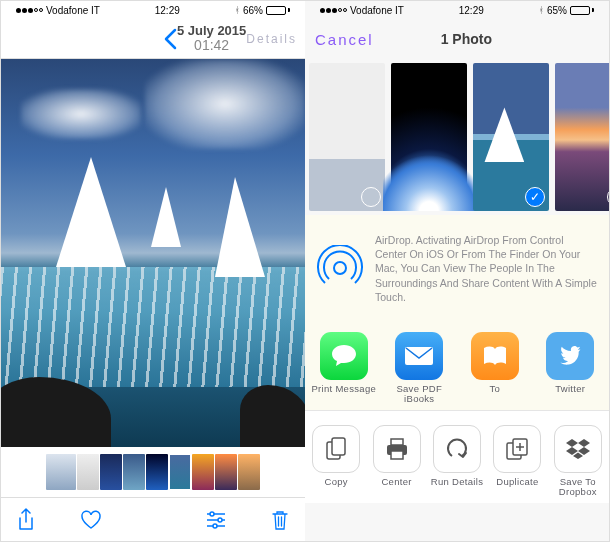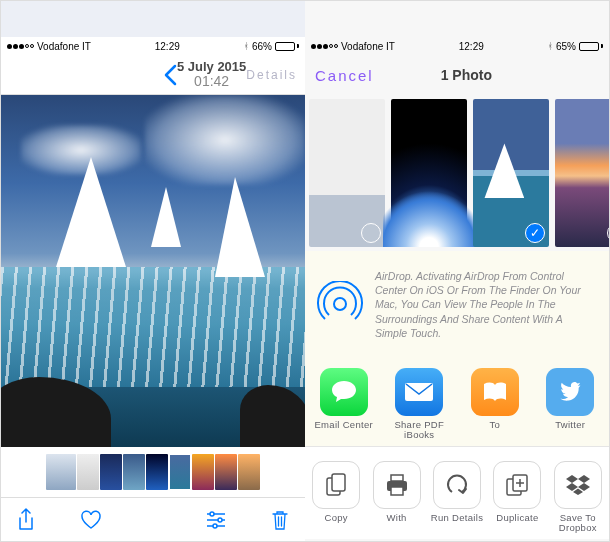--- a/index.html
+++ b/index.html
@@ -3,21 +3,21 @@
 <meta charset="utf-8">
 <style>
   * { box-sizing: border-box; margin: 0; padding: 0; }
   body { font-family: -apple-system, "Helvetica Neue", Helvetica, Arial, sans-serif; font-size: 12px; background: #fff; }
   .frame { width: 610px; height: 542px; display: flex; border: 1px solid #ddd; }
   .left, .right { width: 50%; height: 100%; display: flex; flex-direction: column; position: relative; }
   .left { background: #eceff6; }
   .right { background: #f7f7f7; }
 
   
-  .status-bar { height: 18px; display: flex; align-items: center; justify-content: space-between; padding: 0 6px; font-size: 10px; color: #000; background: #fff; margin-top: 36px; }
+  .status-bar { height: 18px; display: flex; align-items: center; justify-content: space-between; padding: 0 15px; font-size: 10px; color: #000; background: #fff; }
   .right .status-bar { background: #f7f7f7; }
   .sb-left, .sb-right { display: flex; align-items: center; gap: 3px; }
   .signal-dots { display: flex; gap: 1px; }
   .dot { width: 5px; height: 5px; border-radius: 50%; background: #000; }
   .dot.empty { background: transparent; border: 1px solid #000; width: 4px; height: 4px; }
   .bt-icon { font-size: 9px; color: #666; }
   .battery { display: flex; align-items: center; gap: 2px; }
   .batt-body { width: 20px; height: 9px; border: 1px solid #000; border-radius: 2px; position: relative; }
   .batt-fill { height: 100%; background: #4cd964; }
   .batt-tip { width: 2px; height: 4px; background: #000; border-radius: 0 1px 1px 0; }
@@ -72,21 +72,21 @@
   .pick { flex: 0 0 76px; height: 148px; position: relative; border-radius: 2px; }
   .pick .sel-ring { position: absolute; bottom: 4px; right: 4px; width: 20px; height: 20px; border-radius: 50%; border: 1.5px solid #fff; background: rgba(255,255,255,0.05); }
   .pick .sel-ring.checked { background: #007aff; border-color: #fff; display:flex; align-items:center; justify-content:center; color:#fff; font-size:12px; }
   .p1 { background: linear-gradient(#eee 0 65%,#bac4d2 65%); }
   .p2 { background: radial-gradient(ellipse 120% 70% at 50% 100%, #3a7dd8 0 40%, #0a1840 60%, #000 100%); }
   .p2::after { content:""; position:absolute; bottom:0; left:-10%; right:-10%; height:55%; background: radial-gradient(circle at 50% 100%, #fff 0 10%, #9fc5f0 25%, #3a7dd8 50%, transparent 60%); border-radius:50% 50% 0 0;}
   .p3 { background: linear-gradient(#3f6198 0 48%, #7fb3d5 48% 52%, #2b7a9e 52%); position:relative;}
   .p3::after{content:"";position:absolute;top:30%;left:15%;width:40px;height:55px;background:#fff;clip-path:polygon(50% 0,100% 100%,0 100%);}
   .p4 { background: linear-gradient(180deg,#6a7db5 0 30%,#f5a05a 45%,#f5c089 52%,#7a4a7a 60%,#2a2a4a 100%); }
 
-  .airdrop-row { display: flex; align-items: center; gap: 12px; padding: 18px 12px; background: #fcfbf0; font-style: italic; }
+  .airdrop-row { display: flex; align-items: center; gap: 12px; padding: 18px 12px; background: #fcfbf0; }
   .airdrop-icon { flex: 0 0 46px; height: 46px; border-radius: 50%; display:flex; align-items:center; justify-content:center; }
   .airdrop-icon svg { width: 46px; height: 46px; }
   .airdrop-text { font-size: 10.5px; color: #8e8e93; line-height: 1.35; }
 
   .share-row, .action-row { display: flex; padding: 10px 2px 4px; gap: 2px; background: #fcfbf0; }
   .action-row { background: #fff; padding-top: 14px; border-top: 1px solid #e5e5e5;}
   .share-item, .action-item { flex: 1; display: flex; flex-direction: column; align-items: center; gap: 4px; min-width: 0; }
   .app-icon { width: 48px; height: 48px; border-radius: 11px; display:flex; align-items:center; justify-content:center; color:#fff; font-size: 24px; }
   .action-icon { width: 48px; height: 48px; border-radius: 11px; background: #fff; border: 1px solid #d8d8d8; display:flex; align-items:center; justify-content:center; color:#555; }
   .share-label, .action-label { font-size: 9.5px; color: #606068; text-align: center; line-height: 1.1; height: 22px; letter-spacing: .3px;}
@@ -247,30 +247,30 @@
       <div class="airdrop-text">AirDrop. Activating AirDrop From Control Center On iOS Or From The Finder On Your Mac, You Can View The People In The Surroundings And Share Content With A Simple Touch.</div>
     </div>
 
     <div class="share-row">
       <div class="share-item">
         <div class="app-icon ic-msg">
             <svg width="28" height="26" viewBox="0 0 28 26">
               <path d="M14 2 C7 2 2 6 2 11 C2 14 4 17 7 18 L6 23 L11 20 C12 20 13 20 14 20 C21 20 26 16 26 11 C26 6 21 2 14 2 Z" fill="#fff"></path>
             </svg>
           </div>
-        <div class="share-label">Email Center</div>
+        <div class="share-label">Print Message</div>
       </div>
       <div class="share-item">
         <div class="app-icon ic-mail">
             <svg width="30" height="20" viewBox="0 0 30 20">
               <rect x="1" y="1" width="28" height="18" rx="2" fill="#fff"></rect>
               <path d="M2 2 L15 12 L28 2" stroke="#1276e2" stroke-width="1.5" fill="none"></path>
             </svg>
           </div>
-        <div class="share-label">Share PDF iBooks</div>
+        <div class="share-label">Save PDF iBooks</div>
       </div>
       <div class="share-item">
         <div class="app-icon ic-ibooks">
             <svg width="28" height="22" viewBox="0 0 28 22">
               <path d="M3 3 C7 1 12 1 14 4 C16 1 21 1 25 3 V19 C21 17 16 17 14 20 C12 17 7 17 3 19 Z" fill="#fff"></path>
             </svg>
           </div>
         <div class="share-label">To</div>
       </div>
       <div class="share-item">
@@ -294,21 +294,21 @@
         <div class="action-label">Copy</div>
       </div>
       <div class="action-item">
         <div class="action-icon">
             <svg width="26" height="24" viewBox="0 0 26 24">
               <rect x="7" y="2" width="12" height="6" fill="none" stroke="#555" stroke-width="1.5"></rect>
               <rect x="3" y="8" width="20" height="10" rx="2" fill="#555"></rect>
               <rect x="7" y="14" width="12" height="8" fill="#fff" stroke="#555" stroke-width="1.5"></rect>
             </svg>
           </div>
-        <div class="action-label">With</div>
+        <div class="action-label">Center</div>
       </div>
       <div class="action-item">
         <div class="action-icon">
             <svg width="26" height="26" viewBox="0 0 26 26">
               <path d="M8 20 A9 9 0 1 1 18 20" fill="none" stroke="#555" stroke-width="2"></path>
               <path d="M15 18 L19 21 L22 17" fill="none" stroke="#555" stroke-width="2" stroke-linecap="round" stroke-linejoin="round"></path>
             </svg>
           </div>
         <div class="action-label">Run Details</div>
       </div>

